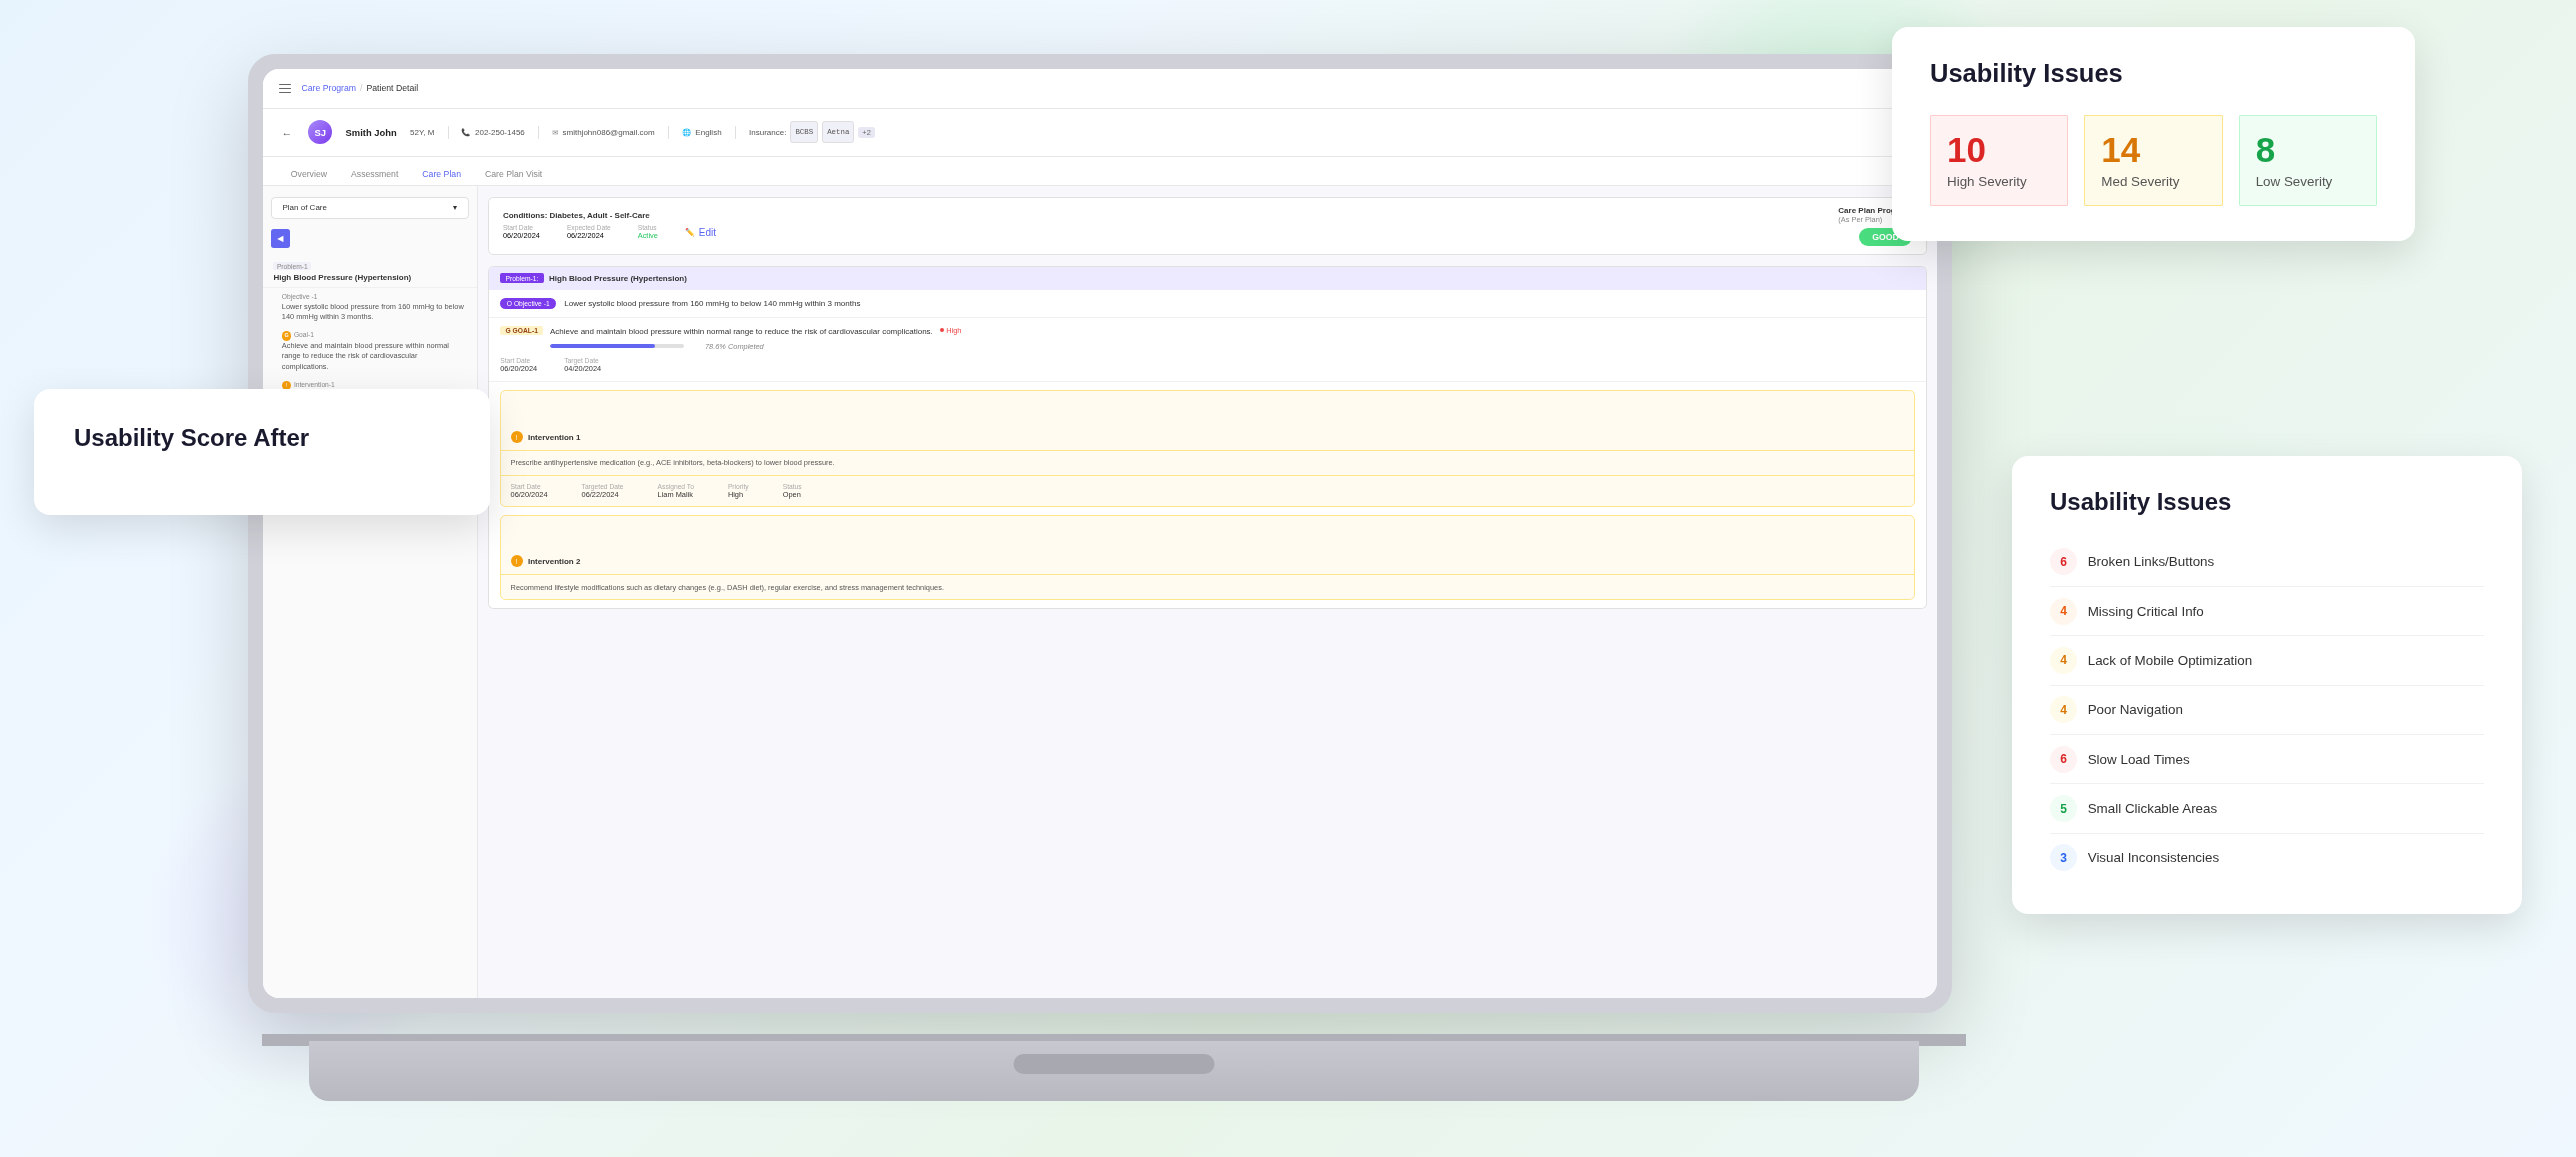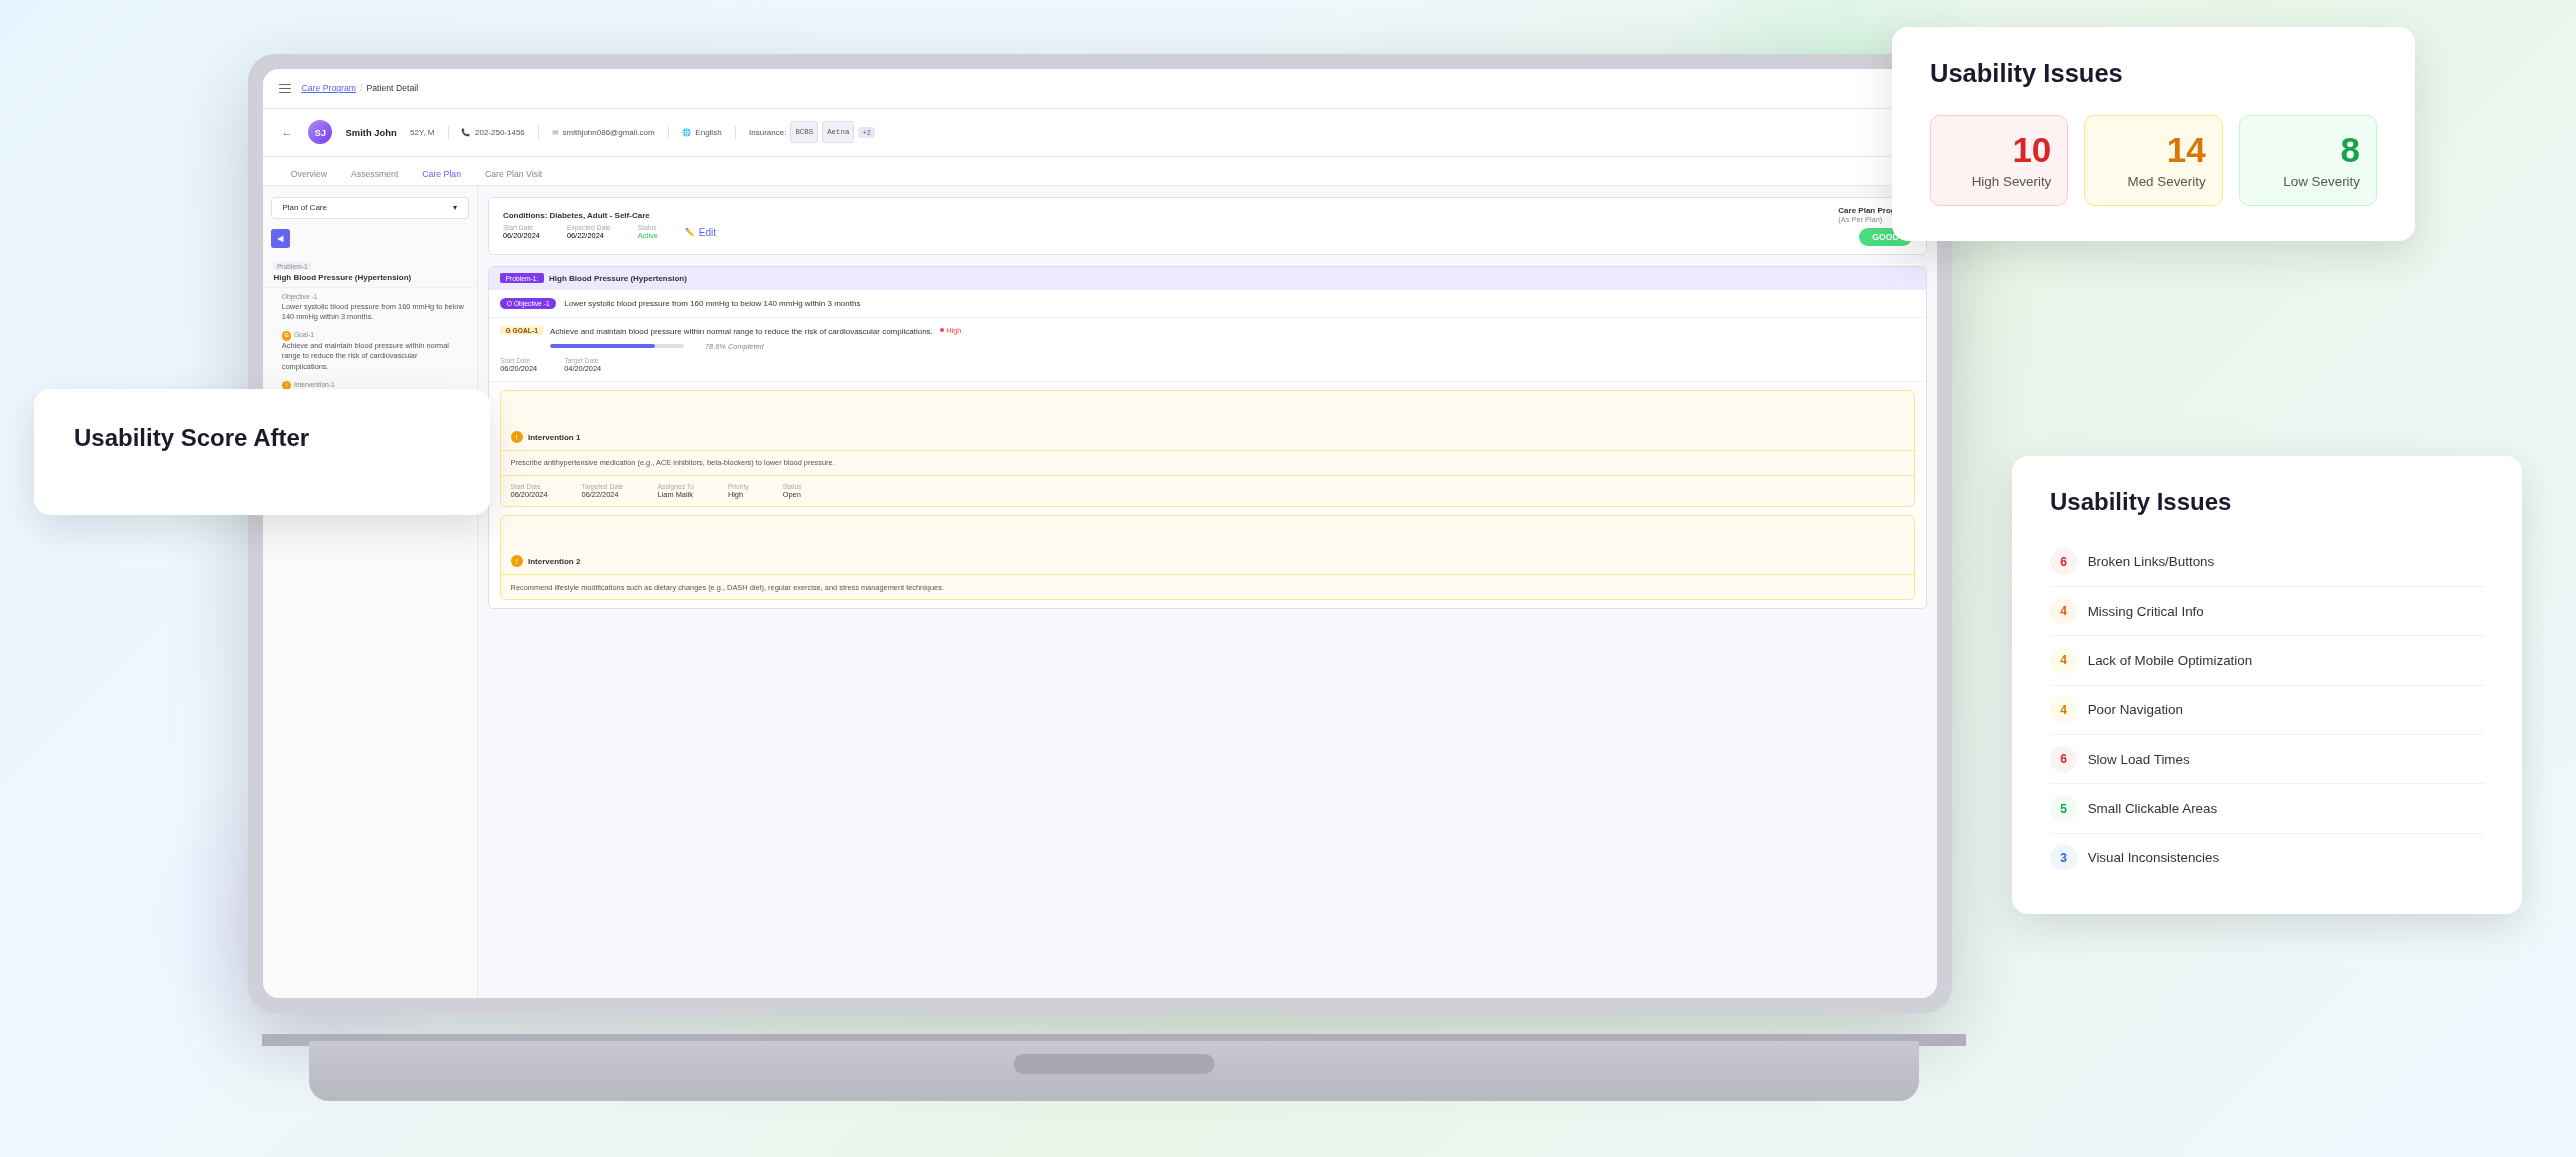--- a/index.html
+++ b/index.html
@@ -102,21 +102,20 @@
     .breadcrumb {
       display: flex;
       align-items: center;
       gap: 4px;
       font-size: 8.7px;
       color: #888;
     }
     .breadcrumb .link {
       color: #5865f2;
       cursor: pointer;
-      text-decoration: underline;
     }
     .breadcrumb .sep { color: #ccc; }
     .breadcrumb .current { color: #333; font-weight: 500; }
 
     
     .patient-header {
       height: 48px;
       background: white;
       border-bottom: 0.7px solid #e8e8e8;
       display: flex;
@@ -533,25 +532,25 @@
       font-weight: 700;
       color: #1a1a2e;
       margin-bottom: 27px;
     }
     .severity-grid {
       display: flex;
       gap: 16px;
     }
     .severity-box {
       flex: 1;
-      border-radius: 10px;
+      border-radius: 1px;
       padding: 16px;
       display: flex;
       flex-direction: column;
-      align-items: flex-end;
+      align-items: flex-start;
       gap: 6.7px;
     }
     .severity-box.high {
       background: #fef2f2;
       border: 0.7px solid #fecaca;
     }
     .severity-box.med {
       background: #fffbeb;
       border: 0.7px solid #fde68a;
     }

